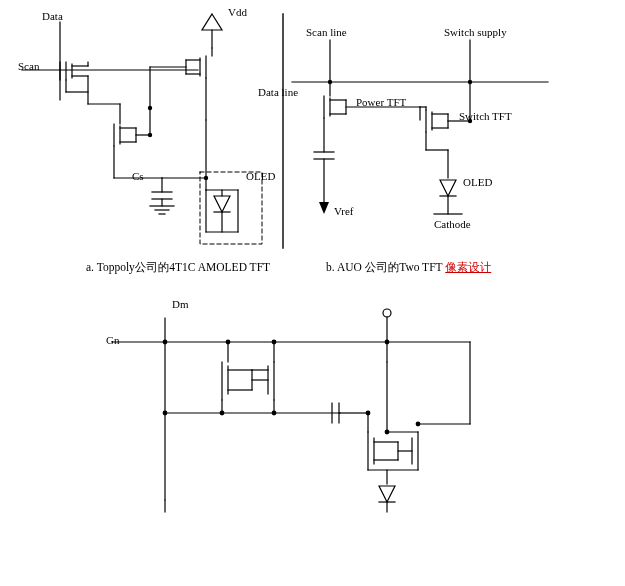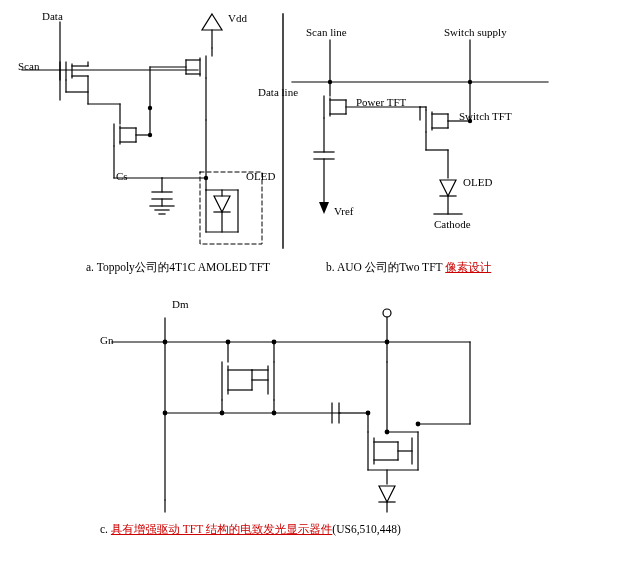--- a/index.html
+++ b/index.html
@@ -234,47 +234,43 @@
       <circle cx="418" cy="424" r="2.4" fill="#000000" stroke="none"></circle>
 
       <polygon points="379,486 395,486 387,502" fill="#ffffff" stroke="#000000" stroke-width="1.2"></polygon>
       <line x1="379" y1="502" x2="395" y2="502"></line>
       <line x1="387" y1="502" x2="387" y2="512"></line>
       <line x1="165" y1="500" x2="165" y2="512"></line>
     </g>
   </svg>
 
   <span class="lbl" style="left:42px; top:10px;">Data</span>
-  <span class="lbl" style="left:228px; top:12px;">Vdd</span>
+  <span class="lbl" style="left:228px; top:6px;">Vdd</span>
   <span class="lbl" style="left:18px; top:60px;">Scan</span>
-  <span class="lbl" style="left:116px; top:170px;">Cs</span>
+  <span class="lbl" style="left:132px; top:170px;">Cs</span>
   <span class="lbl" style="left:246px; top:170px;">OLED</span>
 
   <span class="lbl" style="left:306px; top:26px;">Scan line</span>
   <span class="lbl" style="left:444px; top:26px;">Switch supply</span>
   <span class="lbl" style="left:258px; top:86px;">Data line</span>
   <span class="lbl" style="left:356px; top:96px;">Power TFT</span>
   <span class="lbl" style="left:459px; top:110px;">Switch TFT</span>
   <span class="lbl" style="left:334px; top:205px;">Vref</span>
   <span class="lbl" style="left:463px; top:176px;">OLED</span>
   <span class="lbl" style="left:434px; top:218px;">Cathode</span>
 
   <span class="lbl" style="left:172px; top:298px;">Dm</span>
-  <span class="lbl" style="left:100px; top:334px;">Gn</span>
+  <span class="lbl" style="left:106px; top:334px;">Gn</span>
 
   <div class="cap" style="left:66px; top:260px;">
     <span>a.</span>
     <span>Toppoly公司的4T1C AMOLED TFT</span>
   </div>
 
   <div class="cap" style="left:306px; top:260px;">
     <span>b.</span>
     <span>AUO 公司的Two TFT</span>
     <span class="redund">像素设计</span>
   </div>
 
-  <div class="cap" style="left:80px; top:522px;">
-    <span>c.</span>
-    <span class="redund">具有增强驱动 TFT 结构的电致发光显示器件</span><span>(US6,510,448)</span>
-  </div>
 
 
 </div>
 
 </body></html>

